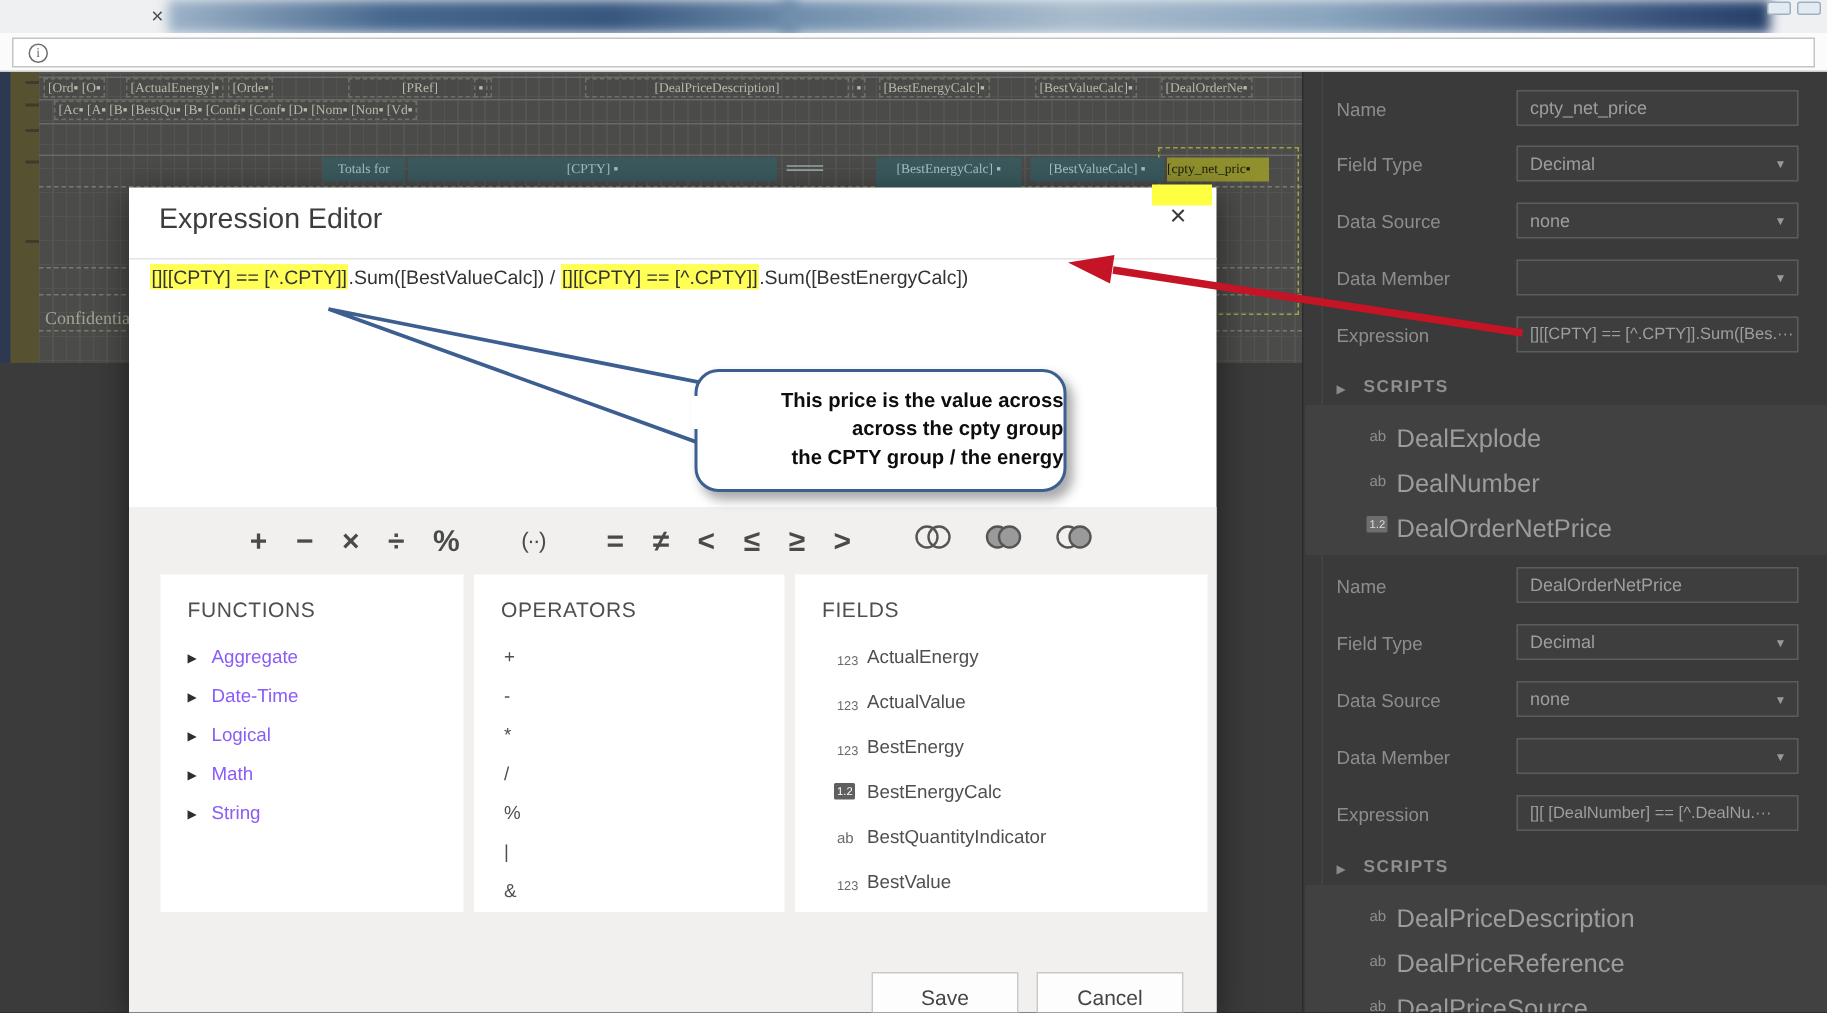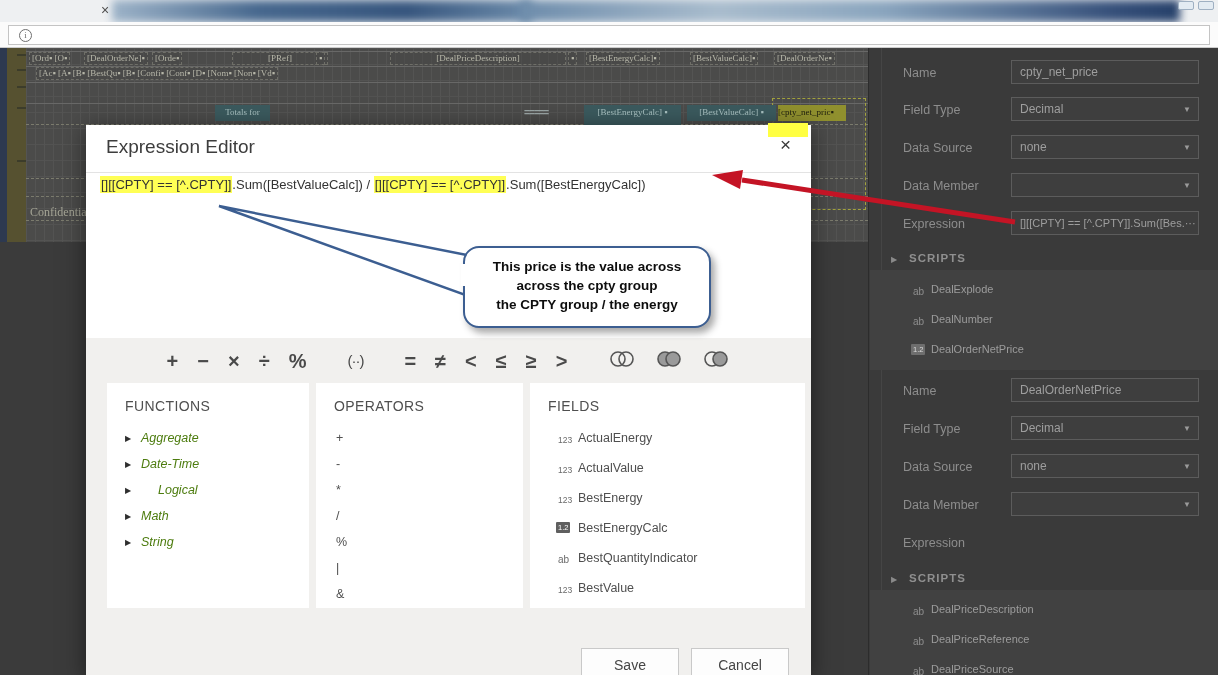--- a/index.html
+++ b/index.html
@@ -29,53 +29,53 @@
   .c1 { position:absolute; font-family:"Liberation Serif",serif; font-size:9px; color:#b7b7a9; border:1px dashed #6f6f68; padding:0 2px; background:rgba(72,72,70,.45); white-space:nowrap; line-height:11px; }
   .teal { position:absolute; background:#3b5a5e; color:#a9c1c1; font-family:"Liberation Serif",serif; font-size:9px; line-height:15px; text-align:center; white-space:nowrap; overflow:hidden; }
   #cv-sep { position:absolute; color:#9aa5a5; font-size:10px; letter-spacing:-1px; font-weight:bold; }
   #cv-cnp { position:absolute; background:#90902e; color:#20200f; font-family:"Liberation Serif",serif; font-size:9px; line-height:15px; white-space:nowrap; overflow:hidden; }
   #cv-sel { position:absolute; left:772px; top:50px; width:94px; height:112px; border:1px dashed #a2a23e; }
   #cv-conf { position:absolute; left:30px; top:157px; font-family:"Liberation Serif",serif; font-size:12px; color:#a4a495; }
   .tick { position:absolute; left:10px; width:9px; height:2px; background:#3c3c2a; }
   
   #sidebar { position:absolute; left:868px; top:48px; width:350px; height:627px; background:#3a3a3a; border-left:1px solid #2c2c2c; }
   #sb-vline { position:absolute; left:12px; top:0; bottom:0; width:1px; background:#454545; }
-  .slabel { position:absolute; left:22px; font-size:12.5px; color:#8d8d8d;margin-left:12px; }
+  .slabel { position:absolute; left:22px; font-size:12.5px; color:#8d8d8d; }
   .sctrl { position:absolute; left:142px; width:188px; height:24px; background:#3e3e3e; border:1px solid #5c5c5c; color:#9e9e9e; font-size:12px; line-height:22px; padding:0 8px; white-space:nowrap; overflow:hidden; }
   .scaret { position:absolute; right:7px; top:8px; font-size:8px; color:#9a9a9a; line-height:8px; }
   .shead-arrow { position:absolute; left:22px; font-size:8px; color:#8a8a8a; }
   .shead { position:absolute; left:40px; font-size:11.5px; letter-spacing:1px; color:#8f8f8f; font-weight:bold; }
   .sblock { position:absolute; left:1px; right:0; background:#414141; }
   .sitem-ic { position:absolute; left:44px; font-size:10px; color:#8f8f8f; }
   .sitem-badge { position:absolute; left:42px; background:#6e6e6e; color:#dddddd; font-size:7.5px; padding:1px 2px; border-radius:1px; }
-  .sitem { position:absolute; left:62px; font-size:11px; color:#9c9c9c;text-align:center; }
+  .sitem { position:absolute; left:62px; font-size:17px; color:#9c9c9c;text-align:center; }
   
   #modal { position:absolute; left:86px; top:125px; width:725px; height:552px; background:#ffffff; box-shadow:0 4px 22px rgba(0,0,0,.5); z-index:10; }
   #m-title { position:absolute; left:20px; top:11px; font-size:19px; font-weight:300; color:#3d3d3d; }
   #m-close { position:absolute; right:20px; top:9px; font-size:19px; color:#3a3a3a; cursor:pointer; }
   #m-div { position:absolute; left:0; top:47px; width:100%; height:0; border-top:1px solid #e3e3e3; }
   #m-expr { position:absolute; left:14px; top:52px; font-size:13px; color:#333333; white-space:nowrap; }
   .hl { background:#ffff55; padding:1px 1px; }
   #m-gray { position:absolute; left:0; top:213px; width:100%; bottom:0; background:#f1f0ee; }
   #m-toolbar { position:absolute; left:0; top:219px; width:100%; height:34px; display:flex; justify-content:center; align-items:center; gap:19px; color:#4a4a4a; font-size:20px; font-weight:bold; }
   .tbtn { cursor:pointer; line-height:30px; }
   .gapL { margin-left:22px; }
   .parens { font-size:15px; font-weight:normal; letter-spacing:-1px; }
   .panel { position:absolute; top:258px; height:225px; background:#ffffff; }
   .p-title { position:absolute; left:18px; top:15px; font-size:14px; color:#4f4f4f; letter-spacing:.4px; }
   .p-exp { position:absolute; left:18px; font-size:8px; color:#2e2e2e; cursor:pointer; }
-  .p-item { position:absolute; left:34px; font-size:12.5px; color:#4d7c0f; cursor:pointer;font-style:italic; }
+  .p-item { position:absolute; left:34px; font-size:12.5px; color:#8b5cf6; cursor:pointer; }
   .op-item { position:absolute; left:20px; font-size:12.5px; color:#4f4f4f; cursor:pointer; }
   .f-ic { position:absolute; left:28px; font-size:8.5px; color:#6a6a6a; letter-spacing:0; }
   .f-badge { position:absolute; left:26px; background:#5f5f5f; color:#ffffff; font-size:7.5px; padding:1px 2px; border-radius:1px; }
   .f-item { position:absolute; left:48px; font-size:12.5px; color:#4f4f4f; cursor:pointer; }
   .mbtn { position:absolute; top:523px; width:98px; height:34px; background:#fdfdfd; border:1px solid #c9c9c9; font-size:14px; color:#454545; text-align:center; line-height:32px; cursor:pointer; }
   
   #overlay { position:absolute; left:0; top:0; width:1218px; height:675px; z-index:20; pointer-events:none; }
-  #bubble { position:absolute; left:463px; top:246px; width:248px; height:82px; background:#ffffff; border:2.5px solid #3c5e91; border-radius:16px; z-index:21; box-shadow:4px 5px 7px rgba(40,40,40,.4); text-align:center; padding-top:9px; }
+  #bubble { position:absolute; left:463px; top:246px; width:248px; height:82px; background:#ffffff; border:2.5px solid #3c5e91; border-radius:16px; z-index:21; box-shadow:4px 5px 7px rgba(40,40,40,.4); text-align:right; padding-top:9px; }
   #bubble div { font-size:13.5px; font-weight:bold; color:#0d0d0d; line-height:19px; }
   #tail-patch { position:absolute; left:461px; top:264px; width:17px; height:22px; background:#ffffff; z-index:22; }
   #ymark { position:absolute; left:768px; top:123px; width:40px; height:14px; background:#ffff42; z-index:22; }
   .venn { display:inline-block; }
 </style>
 </head>
 <body>
 
 <div id="screen">
 
@@ -106,33 +106,34 @@
     <div class="cv-line" style="top:18px;"></div>
     <div class="cv-line" style="top:34px;"></div>
     <div class="cv-line" style="top:55px;"></div>
     <div class="cv-dash" style="top:76px;"></div>
     <div class="cv-dash" style="top:130px;"></div>
     <div class="cv-dash" style="top:148px;"></div>
     <div class="cv-dash" style="top:172px;"></div>
     <div id="cv-sel"></div>
 
     <span class="c1" style="left:29px; top:4px;text-align:center;">[Ord▪ [O▪</span>
-    <span class="c1" style="left:84px; top:4px;">[DealOrderNe]▪</span>
+    <span class="c1" style="left:84px; top:4px;">[ActualEnergy]▪</span>
     <span class="c1" style="left:152px; top:4px;">[Orde▪</span>
     <span class="c1" style="left:232px; top:4px; width:96px; text-align:center;">[PRef]</span>
     <span class="c1" style="left:316px; top:4px;">▪</span>
     <span class="c1" style="left:390px; top:4px; width:176px; text-align:center;">[DealPriceDescription]</span>
     <span class="c1" style="left:568px; top:4px;">▪</span>
     <span class="c1" style="left:586px; top:4px;">[BestEnergyCalc]▪</span>
     <span class="c1" style="left:690px; top:4px;">[BestValueCalc]▪</span>
     <span class="c1" style="left:774px; top:4px;">[DealOrderNe▪</span>
 
     <span class="c1" style="left:36px; top:19px;">[Ac▪ [A▪ [B▪ [BestQu▪ [B▪ [Confi▪ [Conf▪ [D▪ [Nom▪ [Non▪ [Vd▪</span>
 
     <div class="teal" style="left:215px; top:57px; width:55px; height:16px;">Totals for</div>
+    <div class="teal" style="left:272px; top:57px; width:246px; height:16px;">[CPTY] ▪</div>
     <div id="cv-sep" style="left:524px; top:59px;">=====</div>
     <div class="teal" style="left:584px; top:57px; width:97px; height:28px;">[BestEnergyCalc] ▪</div>
     <div class="teal" style="left:687px; top:57px; width:89px; height:16px;">[BestValueCalc] ▪</div>
     <div id="cv-cnp" style="left:778px; top:57px; width:68px; height:16px;">[cpty_net_pric▪</div>
 
     <div id="cv-conf">Confidential</div>
   </div>
 
   <div id="sidebar">
     <div id="sb-vline"></div>
@@ -160,20 +161,21 @@
 
     <div class="slabel" style="top:336px;">Name</div>
     <input class="sctrl" style="top: 330px;" value="DealOrderNetPrice">
     <div class="slabel" style="top:374px;">Field Type</div>
     <div class="sctrl" style="top:368px;"><span>Decimal</span><span class="scaret">▼</span></div>
     <div class="slabel" style="top:412px;">Data Source</div>
     <div class="sctrl" style="top:406px;"><span>none</span><span class="scaret">▼</span></div>
     <div class="slabel" style="top:450px;">Data Member</div>
     <div class="sctrl" style="top:444px;"><span></span><span class="scaret">▼</span></div>
     <div class="slabel" style="top:488px;">Expression</div>
+    <div class="sctrl" style="top:482px; font-size:11px;"><span>[][ [DealNumber] == [^.DealNu.···</span></div>
 
     <div class="shead-arrow" style="top:527px;">▶</div>
     <div class="shead" style="top:524px;">SCRIPTS</div>
     <div class="sblock" style="top:542px; height:85px;"></div>
     <div class="sitem-ic" style="top:558px;">ab</div>
     <div class="sitem" style="top:555px;">DealPriceDescription</div>
     <div class="sitem-ic" style="top:588px;">ab</div>
     <div class="sitem" style="top:585px;">DealPriceReference</div>
     <div class="sitem-ic" style="top:618px;">ab</div>
     <div class="sitem" style="top:615px;">DealPriceSource</div>
@@ -214,21 +216,21 @@
           </svg></span>
     </div>
 
     <div class="panel" style="left:21px; width:202px;">
       <div class="p-title">FUNCTIONS</div>
       <div class="p-exp" style="top:51px;">▶</div>
       <div class="p-item" style="top:48px;">Aggregate</div>
       <div class="p-exp" style="top:77px;">▶</div>
       <div class="p-item" style="top:74px;">Date-Time</div>
       <div class="p-exp" style="top:103px;">▶</div>
-      <div class="p-item" style="top:100px;margin-left:17px;">Logical</div>
+      <div class="p-item" style="top:100px;">Logical</div>
       <div class="p-exp" style="top:129px;">▶</div>
       <div class="p-item" style="top:126px;">Math</div>
       <div class="p-exp" style="top:155px;">▶</div>
       <div class="p-item" style="top:152px;">String</div>
     </div>
 
     <div class="panel" style="left:230px; width:207px;">
       <div class="p-title">OPERATORS</div>
       <div class="op-item" style="top:48px;">+</div>
       <div class="op-item" style="top:74px;">-</div>

